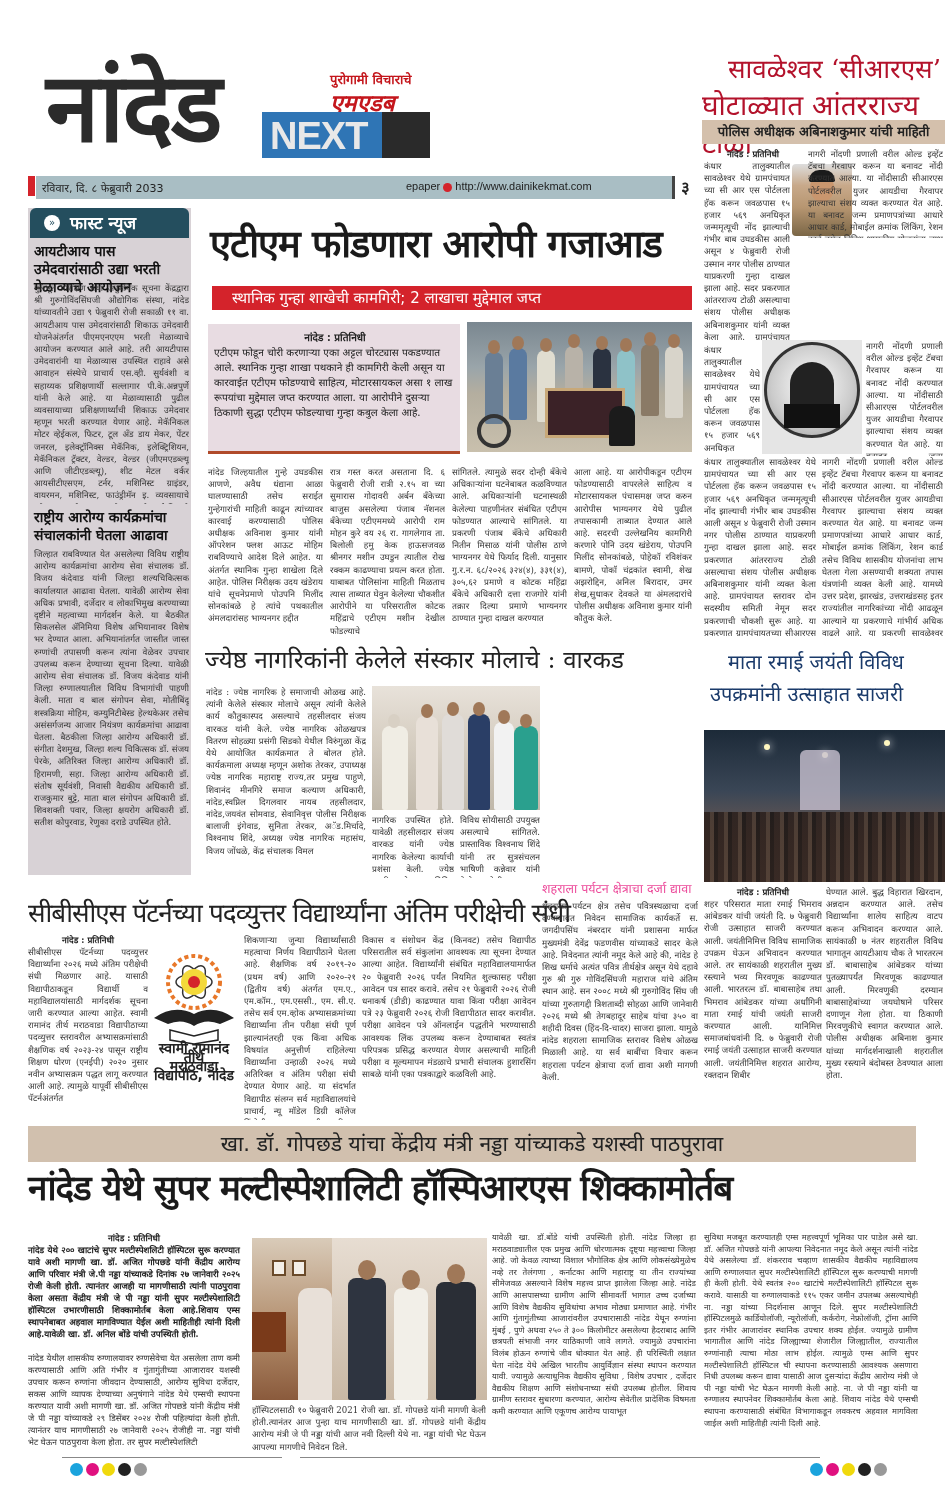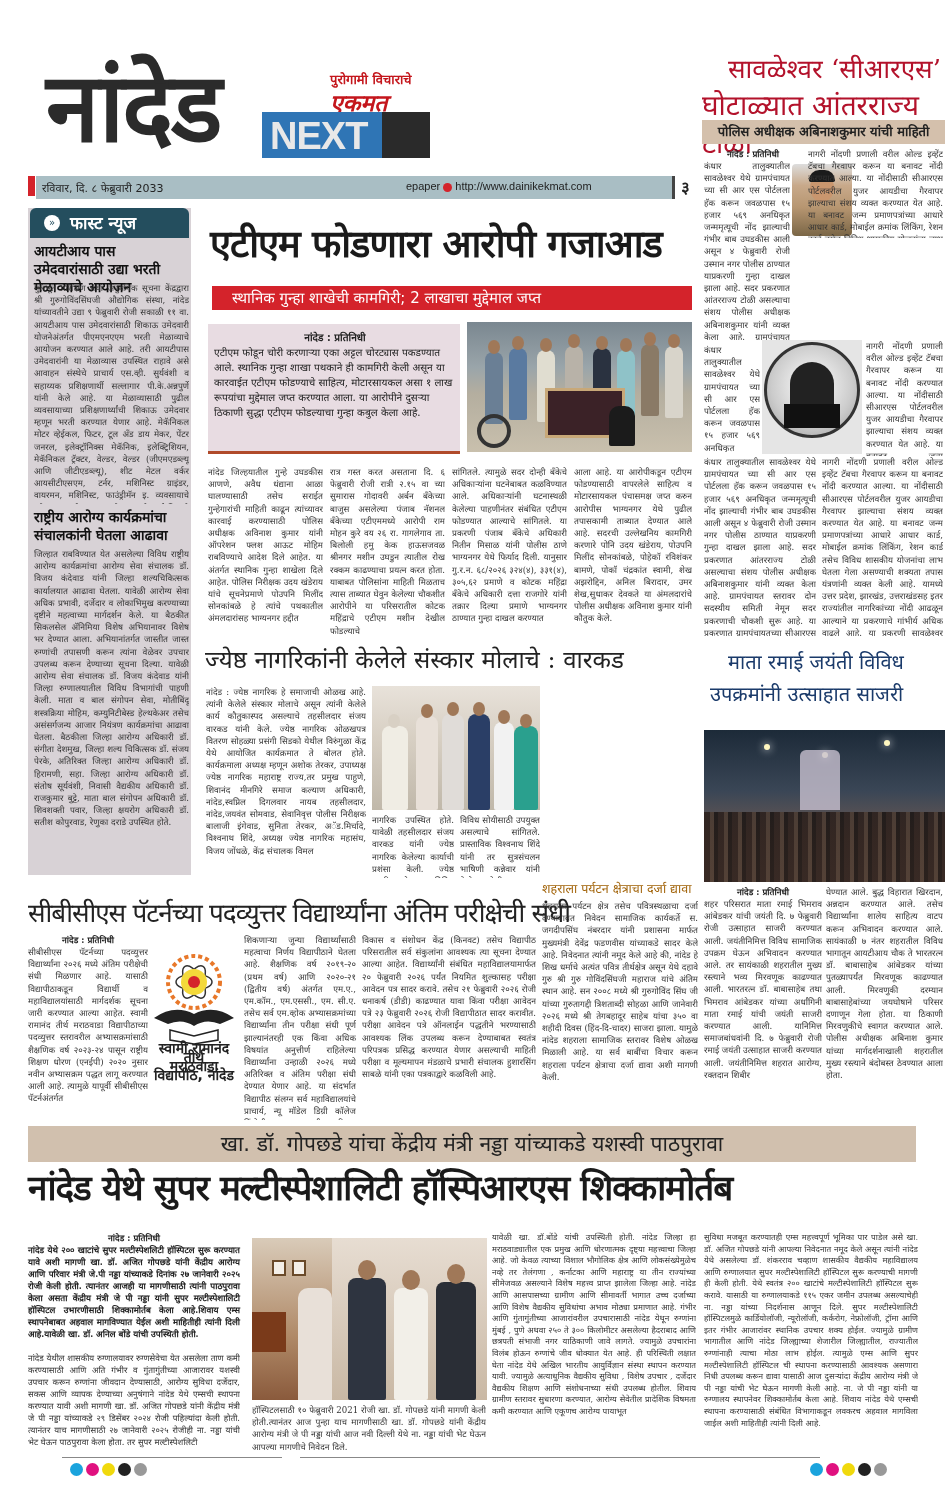--- a/index.html
+++ b/index.html
@@ -62,39 +62,39 @@
   #ramai-head2 { left: 710px; top: 680px; font-size: 20px; color: #1a3a6a; font-family: "DejaVu Serif", serif; }
   #ramai-photo { left: 704px; top: 730px; width: 241px; height: 152px; background: linear-gradient(180deg, #1c2a38 0%, #3a4656 40%, #6d5a52 70%, #8a6d60 100%); overflow: hidden; }
   #ramai-photo .crowd { position:absolute; left:0; bottom:0; width:100%; height:70px; background: repeating-linear-gradient(90deg, #2a1e1a 0 6px, #4a3a30 6px 10px, #1a1412 10px 14px); opacity:.85; }
   #ramai-photo .light { position:absolute; width:6px; height:6px; border-radius:50%; background:#fff7c0; box-shadow: 0 0 8px #fff; }
 
   
   #cbcs-head { left: 28px; top: 894px; font-size: 26px; color: #222; font-family: "DejaVu Serif", serif; letter-spacing: -1px; }
   #univ-logo { left: 150px; top: 952px; width: 88px; height: 110px; }
 
   
-  #tour-head { left: 542px; top: 880px; font-size: 12.5px; color: #a16207; font-family: "DejaVu Serif", serif; }
+  #tour-head { left: 542px; top: 880px; font-size: 12.5px; color: #ec4899; font-family: "DejaVu Serif", serif; }
 
   
   #gop-bar { left: 28px; top: 1126px; width: 888px; height: 36px; background: #d1c0ae; font-size: 21px; text-align: center; line-height: 36px; color: #222; }
   #hosp-head { left: 28px; top: 1166px; font-size: 35px; font-weight: bold; color: #1a1a1a; letter-spacing: -1px; line-height: 44px; }
   #hosp-lead { left: 28px; top: 1244px; width: 212px; font-size: 8.6px; line-height: 12px; font-weight: bold; color: #222; text-align: justify; font-family: "DejaVu Serif", serif; }
   #hosp-photo1 { left: 252px; top: 1238px; width: 80px; height: 162px; background: linear-gradient(#d9cbb9, #b08a68 60%, #8a5a3c 100%); overflow:hidden; }
   #hosp-photo2 { left: 332px; top: 1238px; width: 155px; height: 162px; background: linear-gradient(#e7ddd2, #c9b8a4); overflow:hidden; }
 
   .reg-dots { display: flex; gap: 3px; }
   .reg-dots span { width: 13px; height: 13px; border-radius: 50%; display: inline-block; }
   .rule { height: 1px; background: #888; }
 </style>
 </head>
 <body>
 
 <div id="masthead-title" class="abs">नांदेड</div>
 <div id="tagline" class="abs">पुरोगामी विचाराचे</div>
-<div id="lokmat" class="abs">एकमत</div>
+<div id="lokmat" class="abs">एमएडब</div>
 <div id="next-box" class="abs">
   <div class="blue"></div>
   <span>NEXT</span>
 </div>
 
 <div id="datebar" class="abs">
   <div class="red"></div>
   <span id="date-text">रविवार, दि. ८ फेब्रुवारी 2033</span>
   <span id="epaper">
     <span>epaper</span><span class="dot"></span><span>http://www.dainikekmat.com</span>

